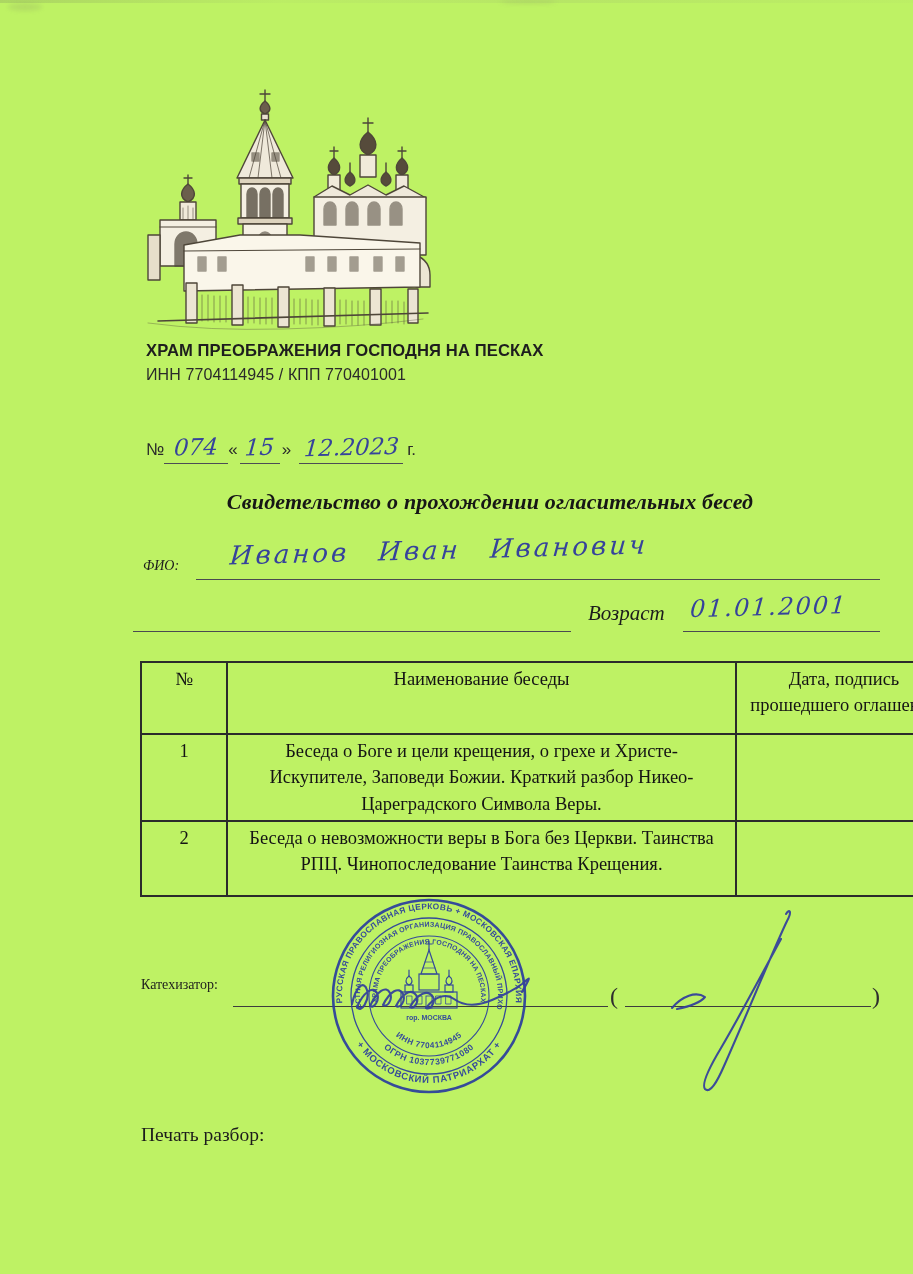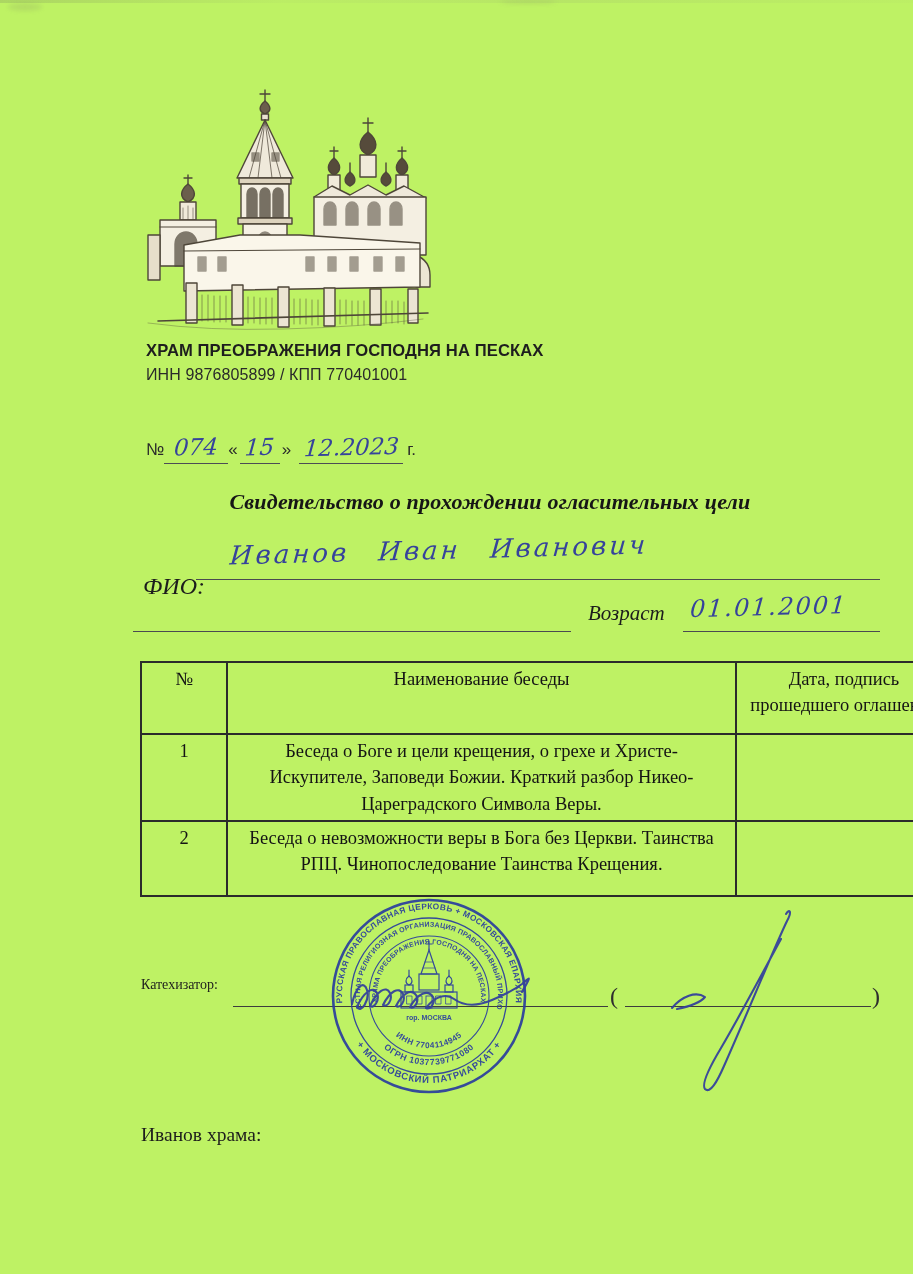--- a/index.html
+++ b/index.html
@@ -42,21 +42,21 @@
   
   .doc-title{
     position:absolute;left:110px;top:489px;width:760px;margin:0;
     text-align:center;font-family:"Liberation Serif",serif;
     font-size:22px;font-weight:bold;font-style:italic;color:#161616;letter-spacing:.2px;
   }
 
   .ser-italic{font-family:"Liberation Serif",serif;font-style:italic;color:#1c1c1c;}
   .rule{position:absolute;height:0;border-bottom:1.6px solid #4a4a50;}
 
-  .fio-label{left:143px;top:573px;font-size:24px;}
+  .fio-label{left:143px;top:558px;font-size:14px;}
   .fio-value{left:230px;top:535px;font-size:26px;letter-spacing:3px;word-spacing:18px;white-space:nowrap;}
   .age-label{left:588px;top:601px;font-size:21px;}
   .age-value{left:690px;top:593px;font-size:24px;letter-spacing:2px;white-space:nowrap;}
 
   
   .talks-table{
     position:absolute;left:140px;top:661px;width:745px;
     border-collapse:collapse;table-layout:fixed;
     font-family:"Liberation Serif",serif;font-size:18.5px;color:#141414;
   }
@@ -168,34 +168,34 @@
           <path d="M212 215 v24 M218 215 v24 M224 216 v24 M230 216 v24 M236 216 v24"></path>
           <path d="M258 216 v22 M264 216 v22 M270 216 v22 M276 217 v22"></path>
         </g>
       </g>
       <path d="M20 238 q60 8 135 6 q80 -2 140 -10" stroke-width=".7" opacity=".5"></path>
     </g>
   </svg>
 
   <div class="org-block">
     <div class="org-name">ХРАМ ПРЕОБРАЖЕНИЯ ГОСПОДНЯ НА ПЕСКАХ</div>
-    <div>ИНН 9876805899 / КПП 770401001</div>
+    <div>ИНН 7704114945 / КПП 770401001</div>
   </div>
 
   <div class="num-line">
     <span>№</span>
     <span class="hw-slot slot-number"><span class="hw">074</span></span>
     <span>«</span>
     <span class="hw-slot slot-day"><span class="hw">15</span></span>
     <span>»</span>
     <span class="hw-slot slot-monthyear"><span class="hw">12.2023</span></span>
     <span>г.</span>
   </div>
 
-  <h1 class="doc-title">Свидетельство о прохождении огласительных цели</h1>
+  <h1 class="doc-title">Свидетельство о прохождении огласительных бесед</h1>
 
   <span class="abs ser-italic fio-label">ФИО:</span>
   <span class="abs hw fio-value">Иванов Иван Иванович</span>
   <div class="rule" style="left:196px;top:579px;width:684px;"></div>
 
   <div class="rule" style="left:133px;top:631px;width:438px;"></div>
   <span class="abs ser-italic age-label">Возраст</span>
   <span class="abs hw age-value">01.01.2001</span>
   <div class="rule" style="left:683px;top:631px;width:197px;"></div>
 
@@ -282,15 +282,15 @@
       <path d="M556 24
         C 560 18 562 22 557 31
         C 544 58 518 122 494 176
         C 487 192 480 204 475 199
         C 471 194 479 178 491 158
         C 511 124 534 80 551 49"></path>
       <path d="M442 118 C 452 106 466 101 475 107 C 470 113 457 117 447 119"></path>
     </g>
   </svg>
 
-  <span class="abs ser-italic seal-label" style="font-style:normal;font-family:'Liberation Serif',serif;">Иванов храма:</span>
+  <span class="abs ser-italic seal-label" style="font-style:normal;font-family:'Liberation Serif',serif;">Печать разбор:</span>
 
 </div>
 
 </body></html>

